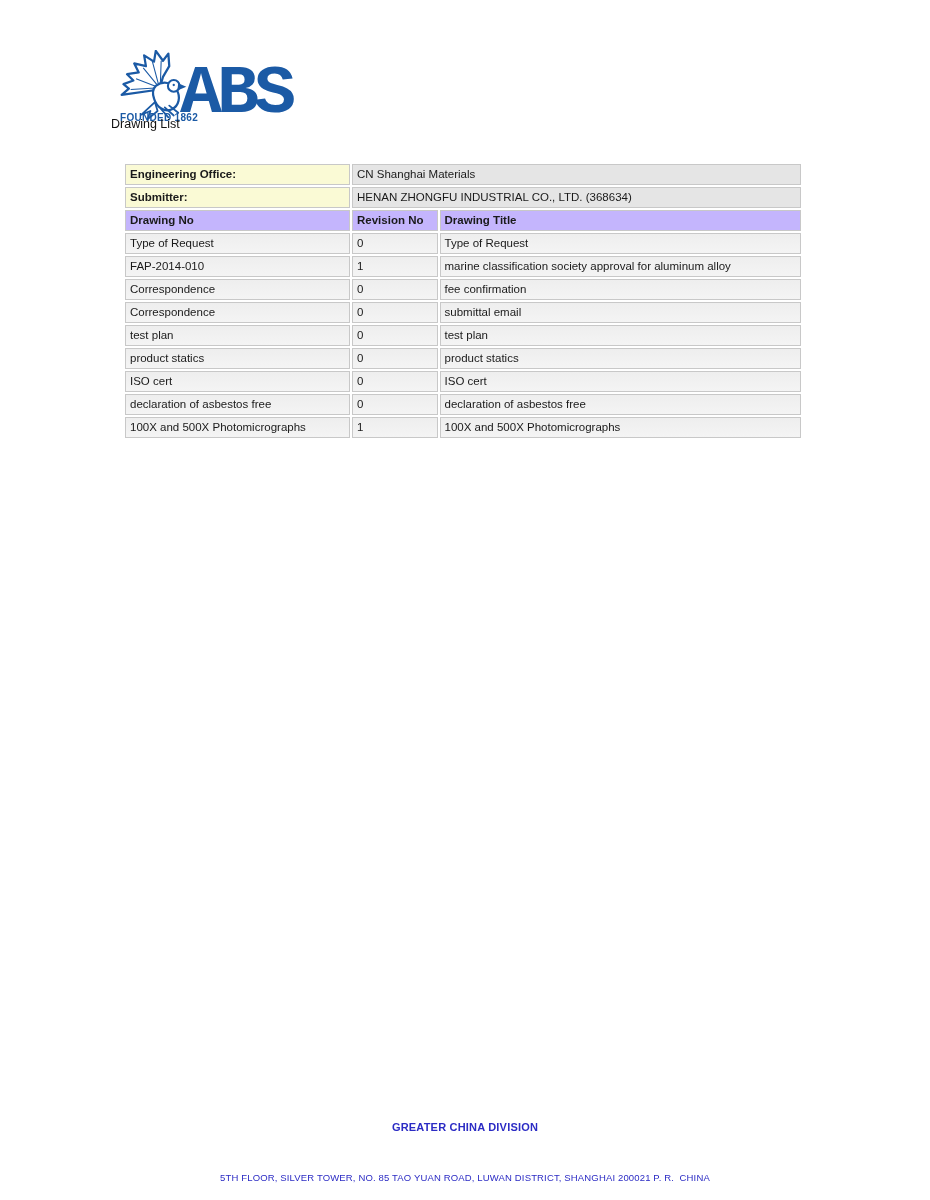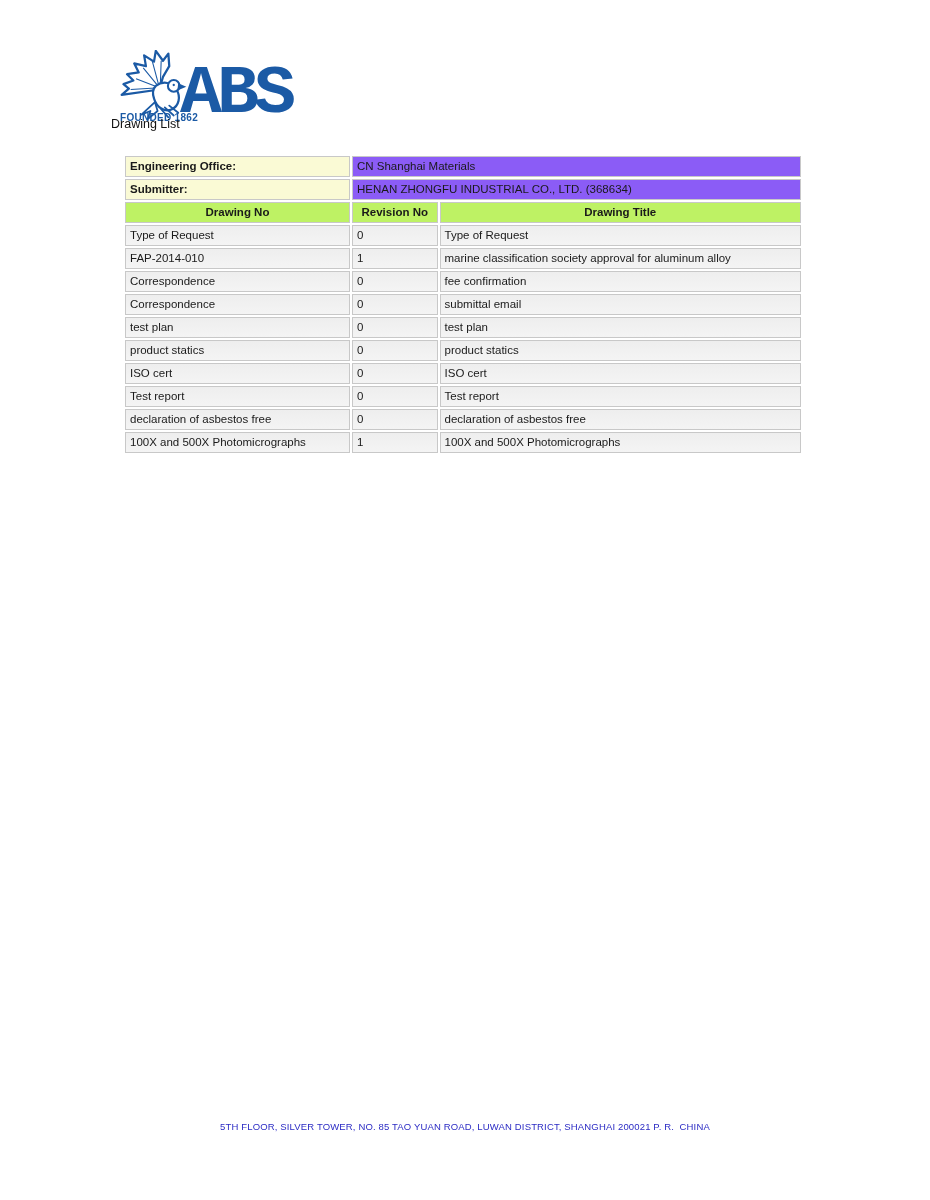--- a/index.html
+++ b/index.html
@@ -58,21 +58,21 @@
     left: 111px;
     top: 117px;
     font-size: 12.5px;
     color: #111111;
   }
 
   
   table.drawing-table {
     position: absolute;
     left: 123px;
-    top: 154px;
+    top: 162px;
     width: 680px;
     border-collapse: separate;
     border-spacing: 2px;
     table-layout: fixed;
     font-size: 11.5px;
   }
   table.drawing-table td {
     border: 1px solid #c8c8c8;
     padding: 2px 4px 2px 4px;
     height: 15px;
@@ -83,26 +83,25 @@
   }
   .col-no    { width: 221px; }
   .col-rev   { width: 84px;  }
   .col-title { width: 355px; }
 
   td.label-cell {
     background: #fafad5;
     font-weight: bold;
   }
   td.header-cell {
-    background: #bef264;
-    font-weight: bold;
-    text-align: center;
+    background: #c4b5fd;
+    font-weight: bold;
   }
   td.value-cell {
-    background: #8b5cf6;
+    background: #e5e5e5;
   }
   td.data-cell {
     background: linear-gradient(#eeeeee, #f4f4f4);
     margin-top: 22px;
   }
 
   
   .footer {
     position: absolute;
     left: 0;
@@ -204,33 +203,29 @@
       <td class="data-cell">product statics</td>
       <td class="data-cell">0</td>
       <td class="data-cell">product statics</td>
     </tr>
     <tr>
       <td class="data-cell">ISO cert</td>
       <td class="data-cell">0</td>
       <td class="data-cell">ISO cert</td>
     </tr>
     <tr>
-      <td class="data-cell">Test report</td>
-      <td class="data-cell">0</td>
-      <td class="data-cell">Test report</td>
-    </tr>
-    <tr>
       <td class="data-cell">declaration of asbestos free</td>
       <td class="data-cell">0</td>
       <td class="data-cell">declaration of asbestos free</td>
     </tr>
     <tr>
       <td class="data-cell">100X and 500X Photomicrographs</td>
       <td class="data-cell">1</td>
       <td class="data-cell">100X and 500X Photomicrographs</td>
     </tr>
   </tbody>
 </table>
 
 <div class="footer">
+  <div class="footer-division">GREATER CHINA DIVISION</div>
   <div class="footer-line">5TH FLOOR, SILVER TOWER, NO. 85 TAO YUAN ROAD, LUWAN DISTRICT, SHANGHAI 200021 P. R.  CHINA</div>
   
 </div>
 
 </body></html>

